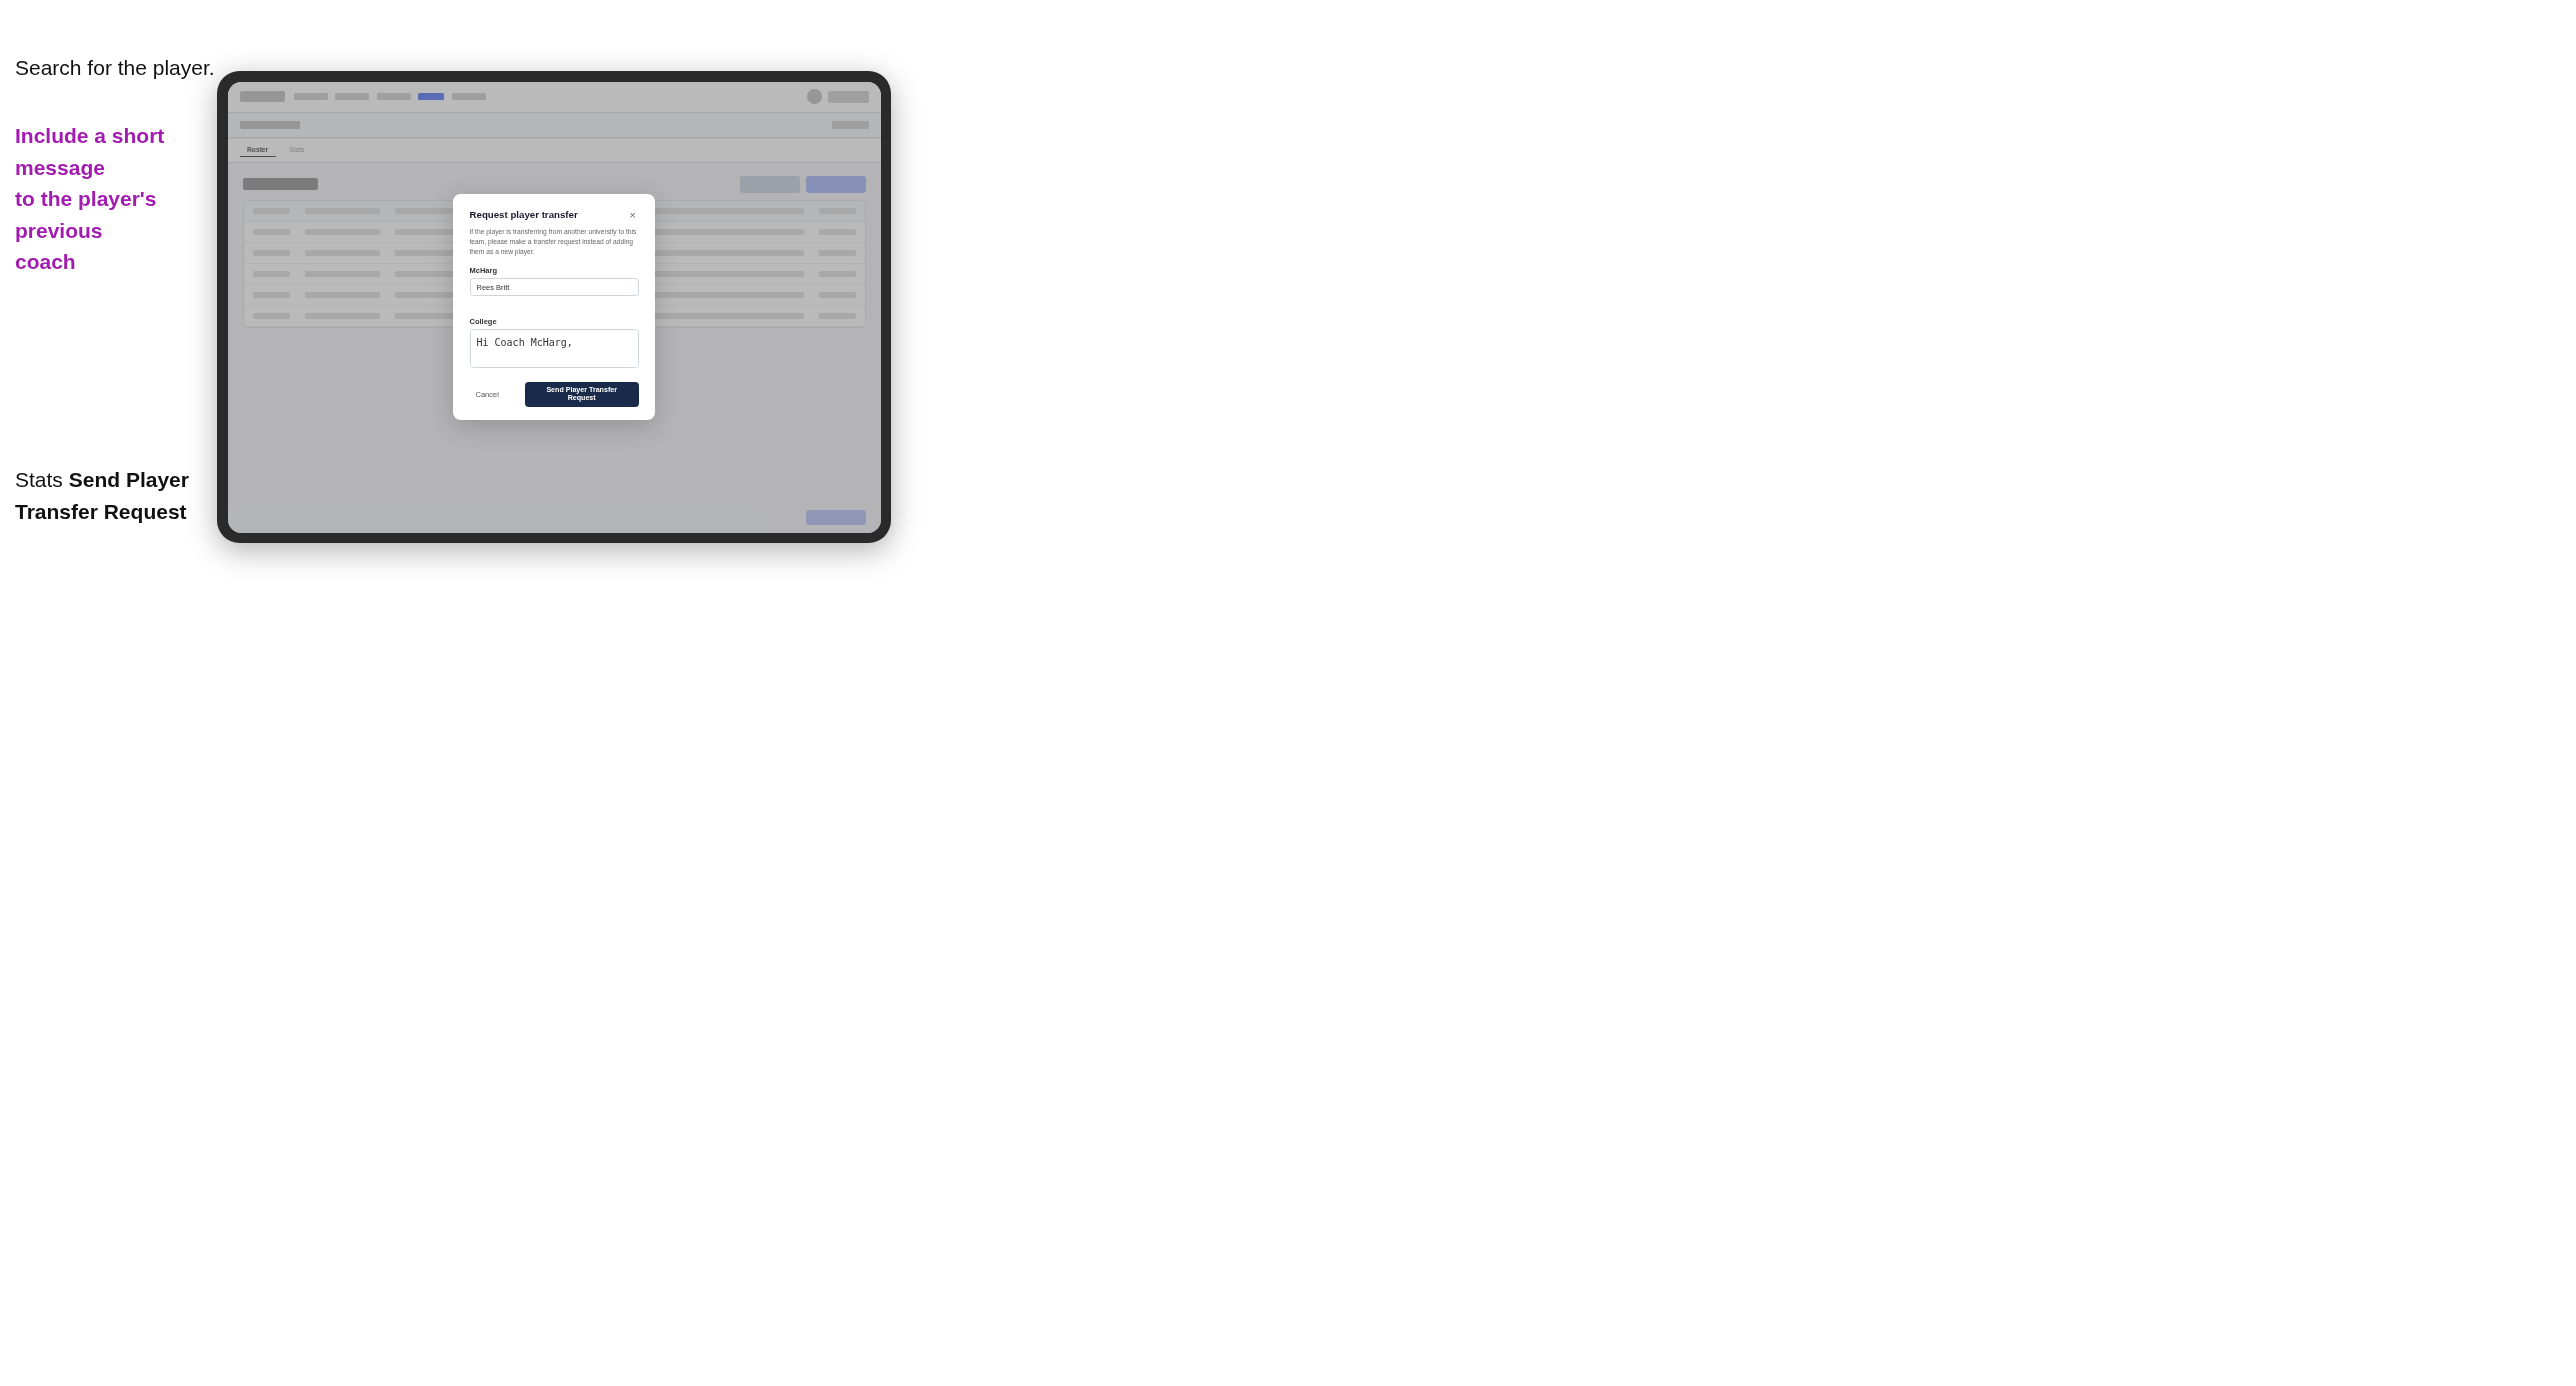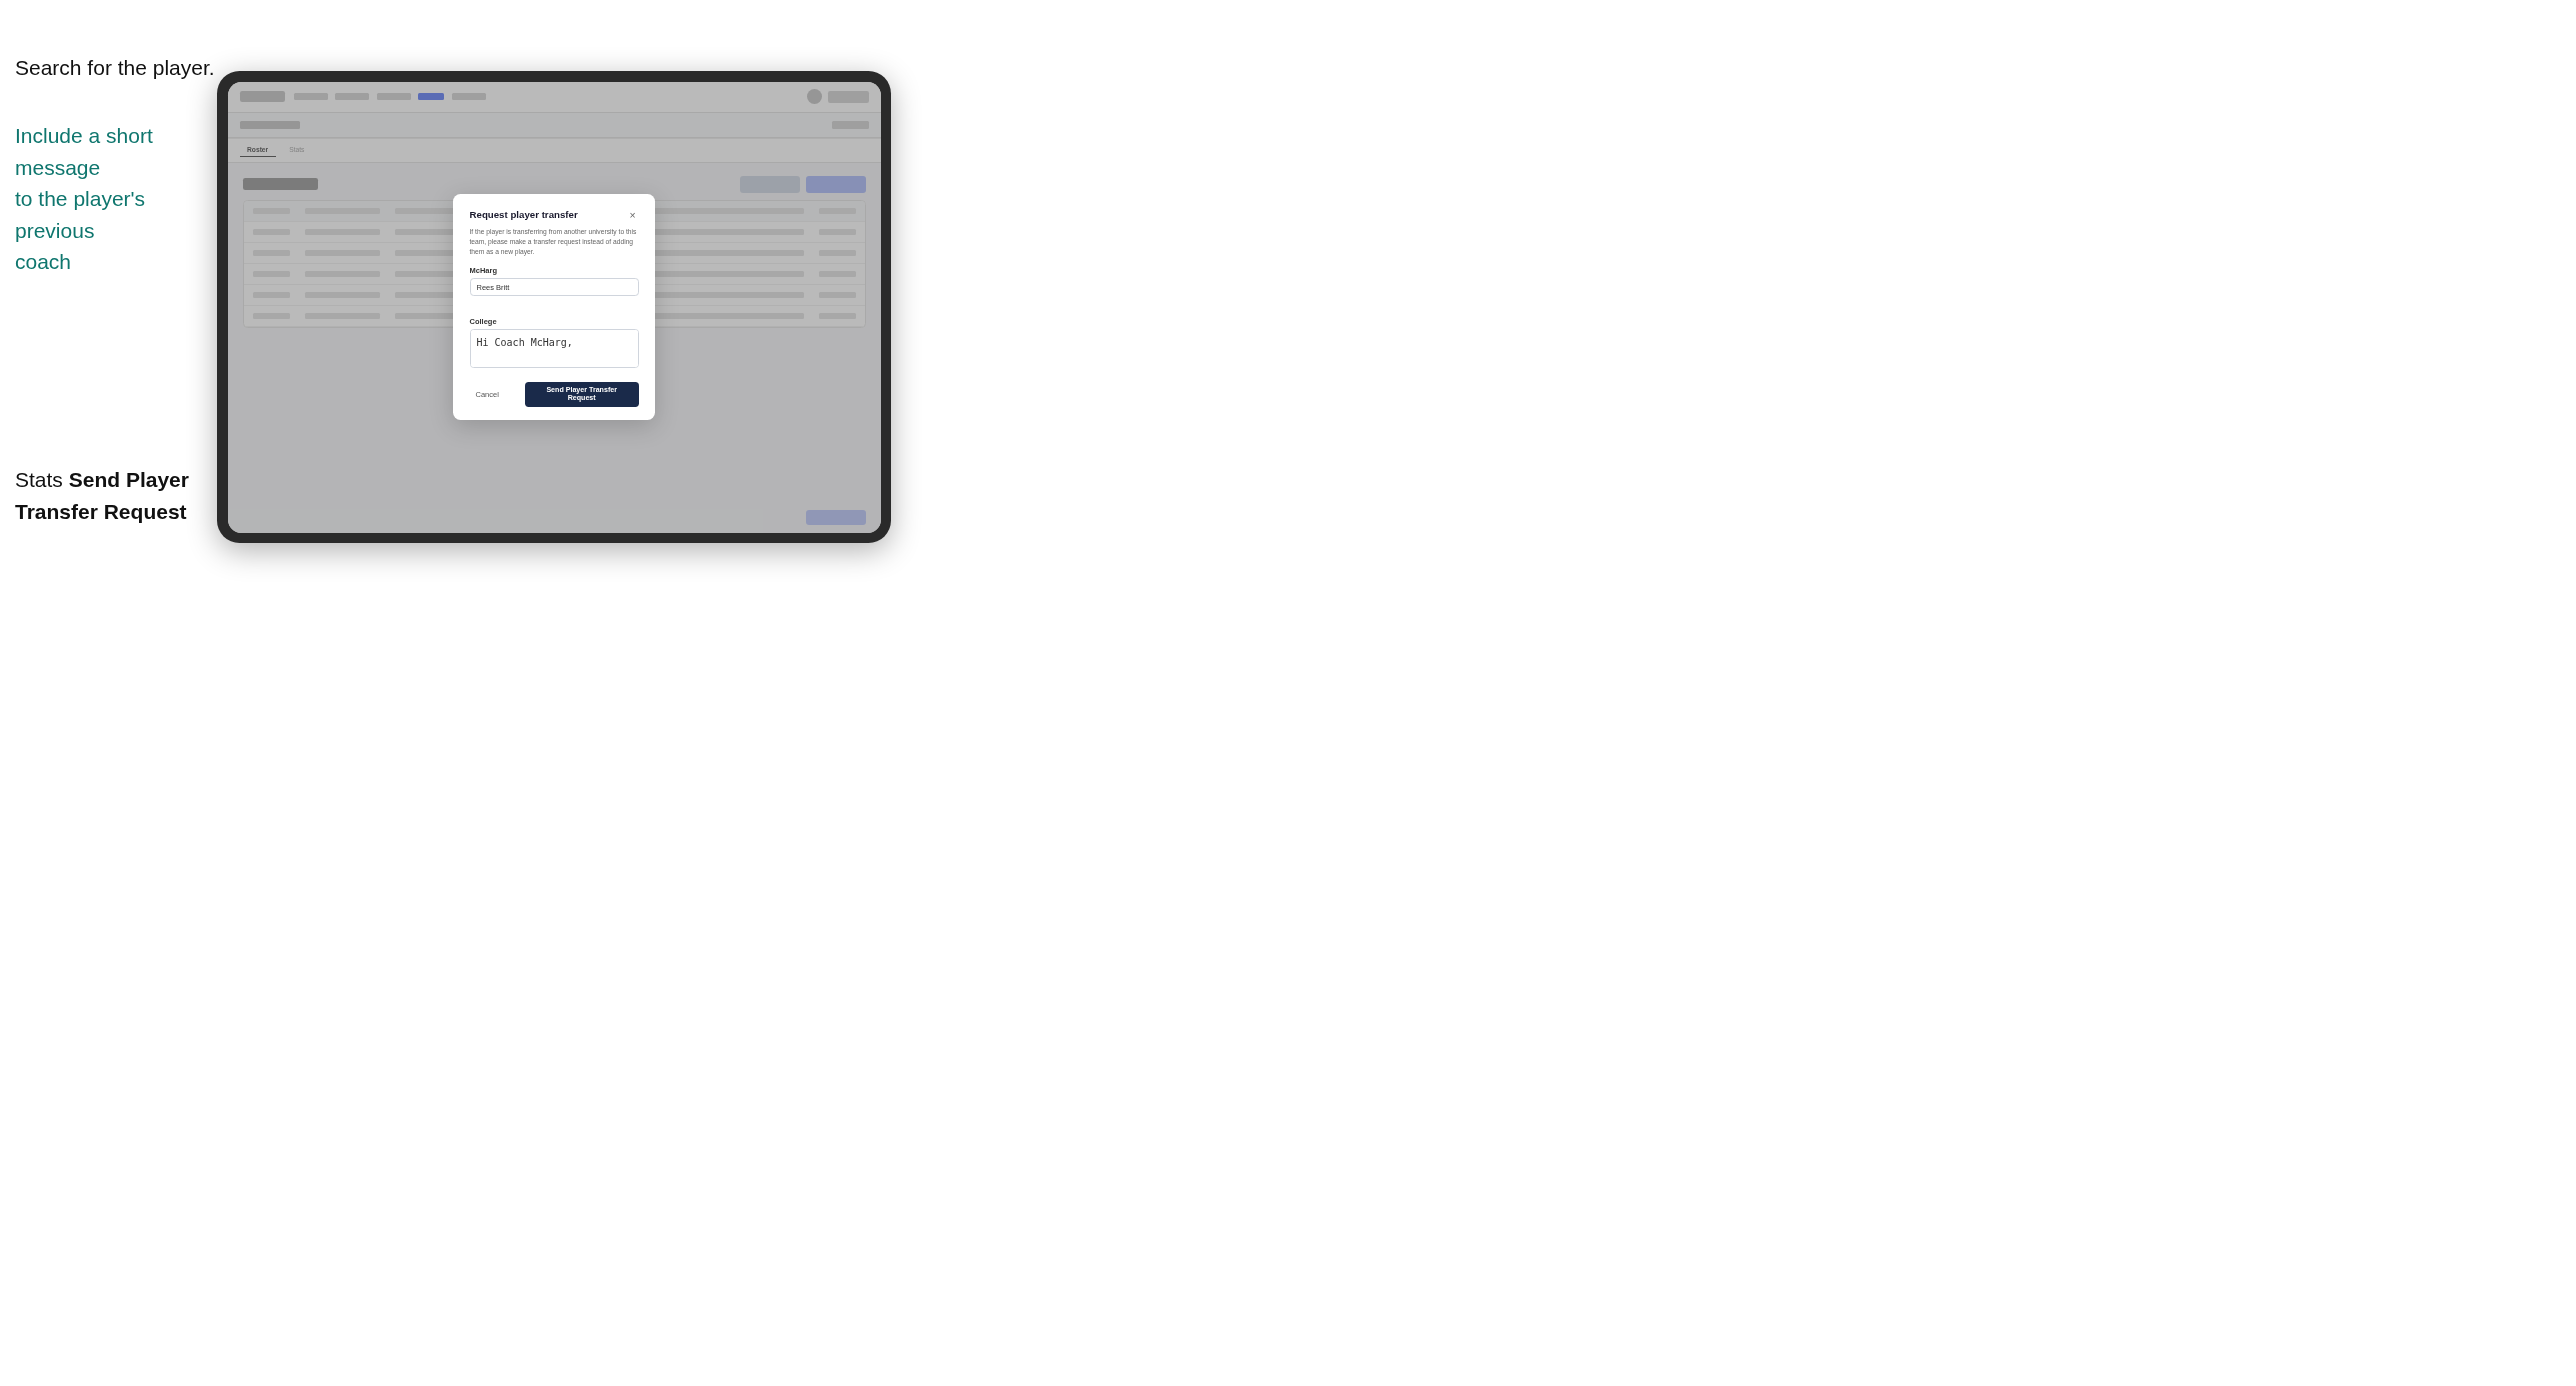--- a/index.html
+++ b/index.html
@@ -364,21 +364,21 @@
     }
 
   </style>
 </head>
 <body>
 
 <div style="position:absolute; top:52px; left:15px; font-size:21px; color:#111; font-weight:400; line-height:1.5;">
   <span>Search for the player.</span>
 </div>
 
-<div style="position:absolute; top:120px; left:15px; font-size:21px; color:#0f766e; font-weight:400; line-height:1.5; width:198px;">
+<div style="position:absolute; top:120px; left:15px; font-size:21px; color:#a21caf; font-weight:700; line-height:1.5; width:198px;">
   <span style="white-space:pre-line;">Include a short message
 to the player's previous
 coach</span>
 </div>
 
 <div style="position:absolute; top:464px; left:15px; font-size:21px; color:#111; font-weight:400; line-height:1.5; width:198px;">
   <span>Stats </span><strong>Send Player Transfer Request</strong>
 </div>
 
 <svg class="arrow-svg" viewBox="0 0 3440 1851" width="2576" height="1386">

